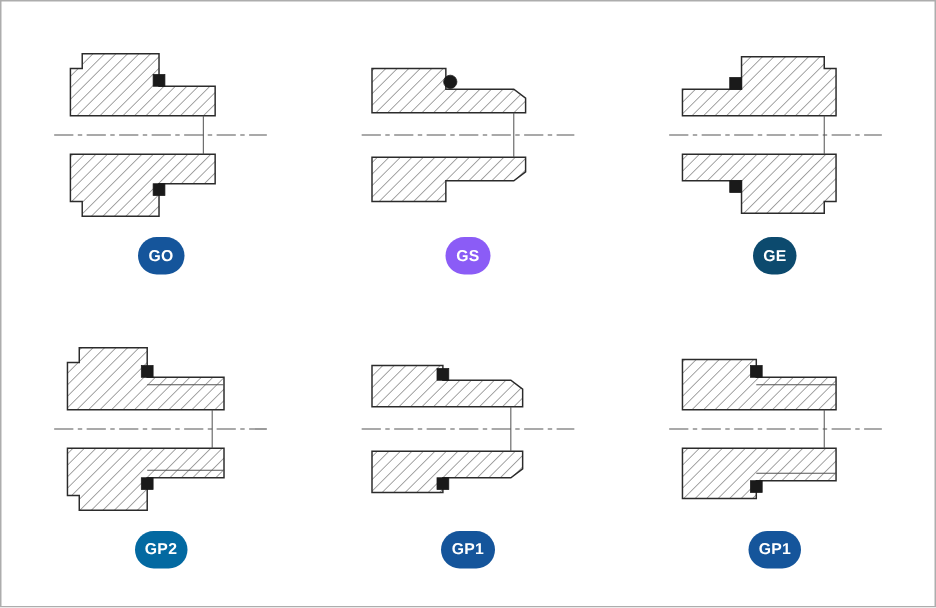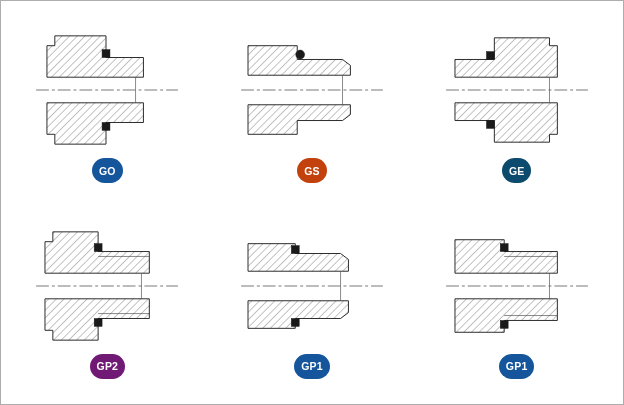--- a/index.html
+++ b/index.html
@@ -90,21 +90,21 @@
     </div>
 
     <div class="cell">
       <svg class="drawing" viewBox="0 0 150 130" width="150" height="128">
         <path class="metal" d="M10,50 L10,20 L60,20 L60,34 L106,34 L114,40 L114,50 Z"></path>
         <path class="metal" d="M10,80 L114,80 L114,90 L106,96 L60,96 L60,110 L10,110 Z"></path>
         <circle class="seal" cx="63" cy="29" r="4.5"></circle>
         <line class="fine" x1="106" y1="50" x2="106" y2="80"></line>
         <line class="centerline" x1="3" y1="65" x2="147" y2="65"></line>
       </svg>
-      <div class="badge" style="background: #c2410c; color: rgb(255, 255, 255); text-align: center;">GS</div>
+      <div class="badge" style="background: #8b5cf6; color: rgb(255, 255, 255); text-align: center;">GS</div>
     </div>
 
     <div class="cell">
       <svg class="drawing" viewBox="0 0 150 130" width="150" height="128">
         <path class="metal" d="M12,52 L12,34 L52,34 L52,12 L108,12 L108,20 L116,20 L116,52 Z"></path>
         <path class="metal" d="M12,78 L116,78 L116,110 L108,110 L108,118 L52,118 L52,96 L12,96 Z"></path>
         <rect class="seal" x="44" y="26" width="8" height="8"></rect>
         <rect class="seal" x="44" y="96" width="8" height="8"></rect>
         <line class="fine" x1="108" y1="52" x2="108" y2="78"></line>
         <line class="centerline" x1="3" y1="65" x2="147" y2="65"></line>
@@ -116,21 +116,21 @@
       <svg class="drawing" viewBox="0 0 150 130" width="150" height="128">
         <path class="metal" d="M12,52 L12,20 L20,20 L20,10 L66,10 L66,30 L118,30 L118,52 Z"></path>
         <path class="metal" d="M12,78 L118,78 L118,98 L66,98 L66,120 L20,120 L20,110 L12,110 Z"></path>
         <rect class="seal" x="62" y="22" width="8" height="8"></rect>
         <rect class="seal" x="62" y="98" width="8" height="8"></rect>
         <line class="fine" x1="66" y1="35" x2="118" y2="35"></line>
         <line class="fine" x1="66" y1="93" x2="118" y2="93"></line>
         <line class="fine" x1="110" y1="52" x2="110" y2="78"></line>
         <line class="centerline" x1="3" y1="65" x2="147" y2="65"></line>
       </svg>
-      <div class="badge" style="background: #701a75; color: rgb(255, 255, 255);">GP2</div>
+      <div class="badge" style="background: #0369a1; color: rgb(255, 255, 255);">GP2</div>
     </div>
 
     <div class="cell">
       <svg class="drawing" viewBox="0 0 150 130" width="150" height="128">
         <path class="metal" d="M10,50 L10,22 L58,22 L58,32 L104,32 L112,38 L112,50 Z"></path>
         <path class="metal" d="M10,80 L112,80 L112,92 L104,98 L58,98 L58,108 L10,108 Z"></path>
         <rect class="seal" x="54" y="24" width="8" height="8"></rect>
         <rect class="seal" x="54" y="98" width="8" height="8"></rect>
         <line class="fine" x1="104" y1="50" x2="104" y2="80"></line>
         <line class="centerline" x1="3" y1="65" x2="147" y2="65"></line>

